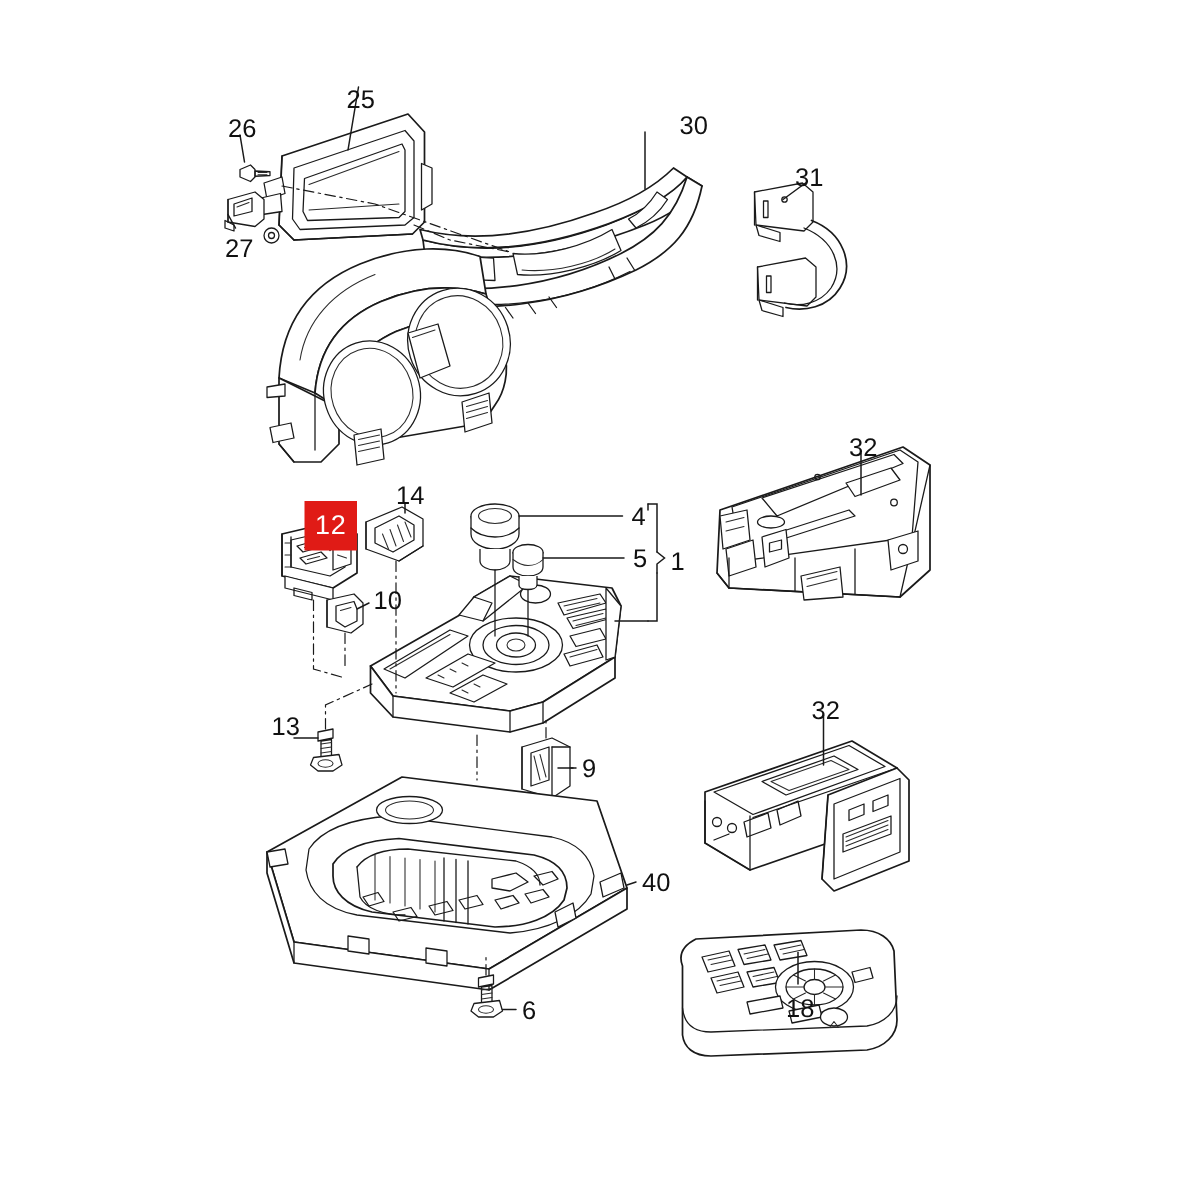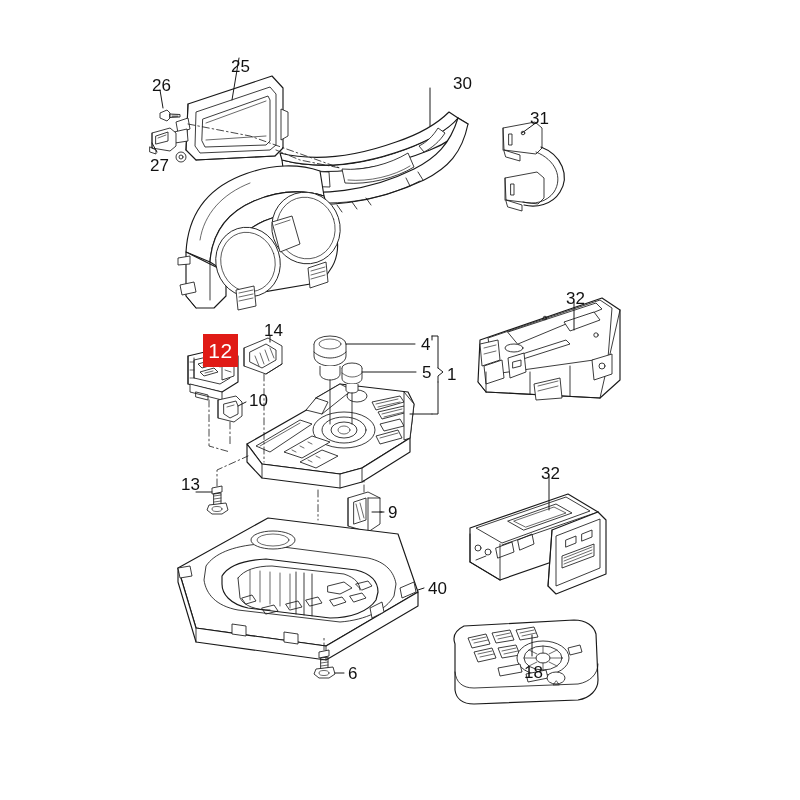--- a/index.html
+++ b/index.html
@@ -12,21 +12,21 @@
   .ln2{fill:none;stroke:#1a1a1a;stroke-width:0.85;stroke-linejoin:round;stroke-linecap:round;}
   .thin{fill:none;stroke:#2a2a2a;stroke-width:0.7;stroke-linejoin:round;stroke-linecap:round;}
   .fillw{fill:#ffffff;stroke:#1a1a1a;stroke-width:1.15;stroke-linejoin:round;}
   .fillw2{fill:#ffffff;stroke:#1a1a1a;stroke-width:0.85;stroke-linejoin:round;}
   .lead{fill:none;stroke:#1a1a1a;stroke-width:1.0;stroke-linecap:round;}
   .dash{fill:none;stroke:#1a1a1a;stroke-width:0.8;stroke-dasharray:7 3 1.6 3;stroke-linecap:round;}
   .callout{position:absolute;font-size:17px;color:#111;
            font-family:"Liberation Sans", sans-serif;line-height:1;
            white-space:nowrap;}
   .hl-box{position:absolute;display:flex;align-items:center;justify-content:center;
-          background:#e01b16;color:#ffffff;font-size:21px;font-weight:500;
+          background:#e01b16;color:#ffffff;font-size:18px;font-weight:500;
           letter-spacing:.5px;font-family:"Liberation Sans", sans-serif;}
 </style>
 </head>
 <body>
 
 <div id="stage">
 
 <svg id="art" viewBox="0 0 800 800">
 
   <g>

